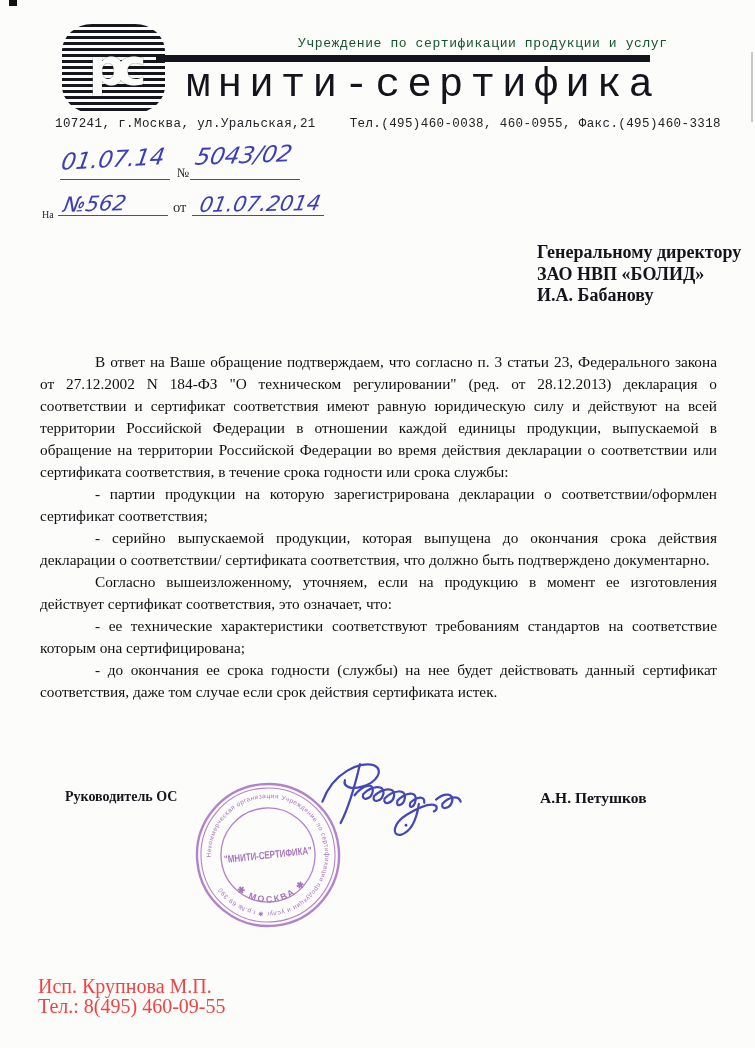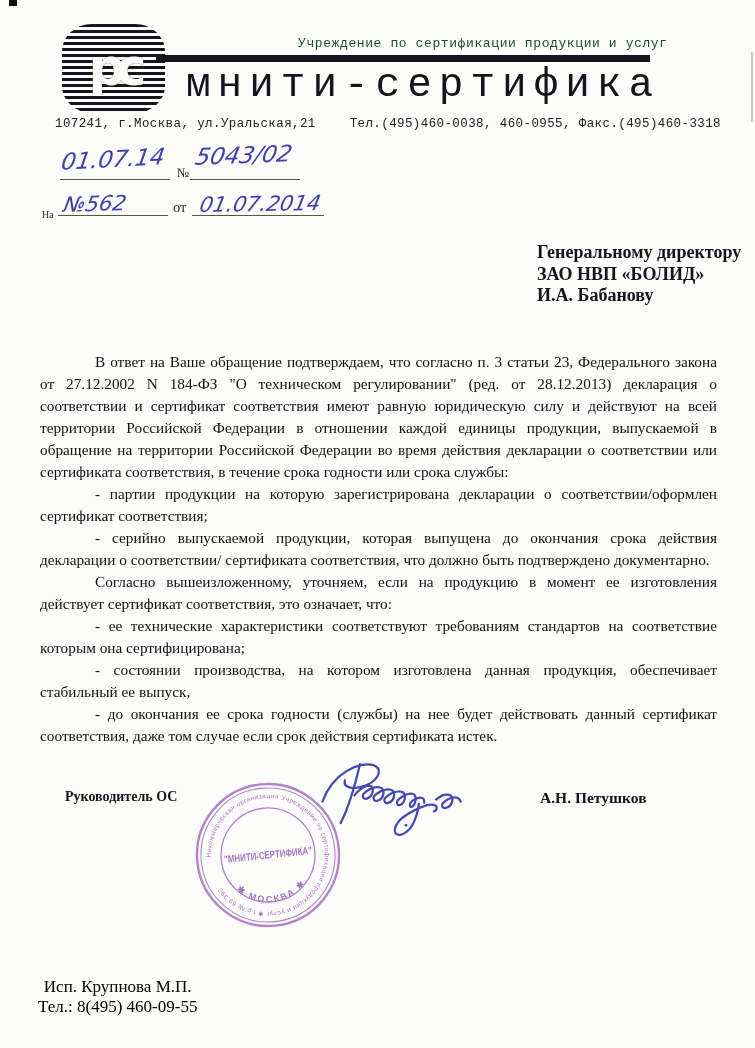--- a/index.html
+++ b/index.html
@@ -77,21 +77,21 @@
   .body-text p{margin:0; text-indent:55px;}
 
   
   .sig-position{position:absolute; left:65px; top:789px; font-size:14px; font-weight:bold; color:#14141c;}
   .sig-name{position:absolute; left:540px; top:789px; font-size:15.5px; font-weight:bold; color:#14141c;}
 
   .signature-svg{position:absolute; left:316px; top:758px; width:150px; height:82px;}
   .stamp-svg{position:absolute; left:192px; top:779px; width:152px; height:152px; transform:rotate(-6deg); opacity:0.88;}
 
   
-  .footer{position:absolute; left:38px; top:977px; font-size:17px; line-height:19.5px; color:#000000;text-align:center;}
+  .footer{position:absolute; left:38px; top:977px; font-size:20px; line-height:19.5px; color:#ef4444;}
 </style>
 </head>
 <body>
 
 <div class="page">
 
   <div class="scan-dash"></div>
   <div class="scan-edge"></div>
 
   <div class="logo">
@@ -123,21 +123,20 @@
     <div>ЗАО НВП «БОЛИД»</div>
     <div>И.А. Бабанову</div>
   </div>
 
   <div class="body-text">
     <p>В ответ на Ваше обращение подтверждаем, что согласно п. 3 статьи 23, Федерального закона от 27.12.2002 N 184-ФЗ "О техническом регулировании" (ред. от 28.12.2013) декларация о соответствии и сертификат соответствия имеют равную юридическую силу и действуют на всей территории Российской Федерации в отношении каждой единицы продукции, выпускаемой в обращение на территории Российской Федерации во время действия декларации о соответствии или сертификата соответствия, в течение срока годности или срока службы:</p>
     <p>- партии продукции на которую зарегистрирована декларации о соответствии/оформлен сертификат соответствия;</p>
     <p>- серийно выпускаемой продукции, которая выпущена до окончания срока действия декларации о соответствии/ сертификата соответствия, что должно быть подтверждено документарно.</p>
     <p>Согласно вышеизложенному, уточняем, если на продукцию в момент ее изготовления действует сертификат соответствия, это означает, что:</p>
     <p>- ее технические характеристики соответствуют требованиям стандартов на соответствие которым она сертифицирована;</p>
-    <p>- состоянии производства, на котором изготовлена данная продукция, обеспечивает стабильный ее выпуск,</p>
     <p>- до окончания ее срока годности (службы) на нее будет действовать данный сертификат соответствия, даже  том случае если срок действия сертификата истек.</p>
   </div>
 
   <div class="sig-position">Руководитель ОС</div>
   <div class="sig-name">А.Н. Петушков</div>
 
   <svg class="stamp-svg" viewBox="-76 -76 152 152">
     <defs>
       <path id="ringPath" d="M -57,0 A 57 57 0 1 1 57,0 A 57 57 0 1 1 -57,0"></path>
       <path id="bottomArc" d="M -46,10 A 47 47 0 0 0 46,10"></path>

